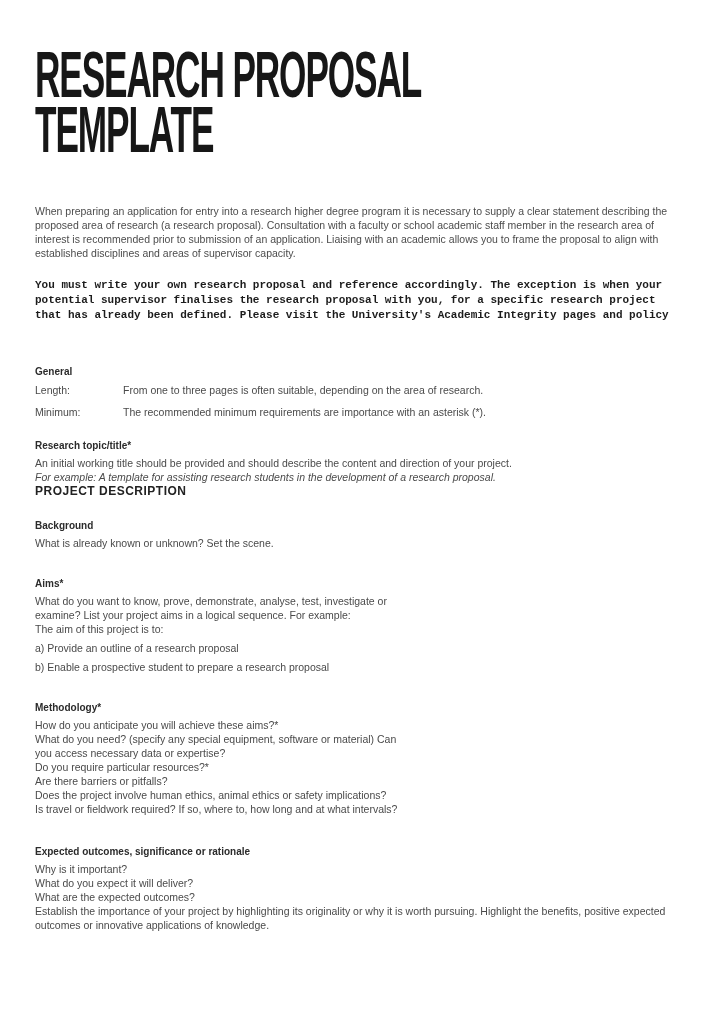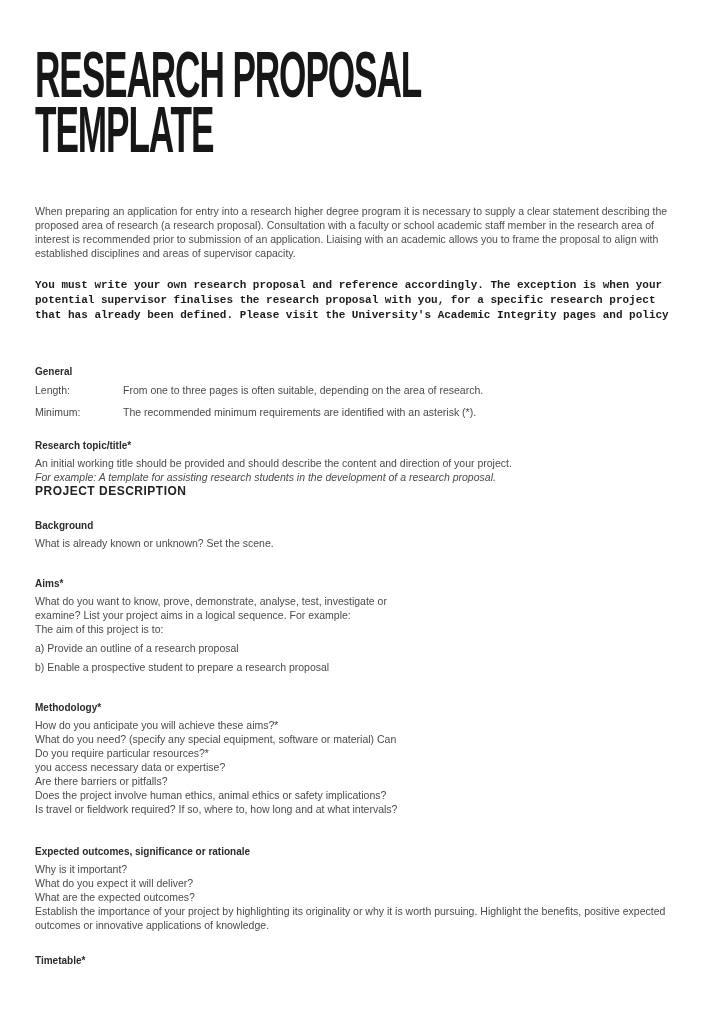--- a/index.html
+++ b/index.html
@@ -91,21 +91,21 @@
   <p class="notice wrap">You must write your own research proposal and reference accordingly. The exception is when your potential supervisor finalises the research proposal with you, for a specific research project that has already been defined.  Please visit the University's Academic Integrity pages and policy</p>
 
   <div class="section-general">
     <div class="sec-heading">General</div>
     <div class="general-row">
       <span>Length:</span>
       <span class="wrap">From one to three pages is often suitable, depending on the area of research.</span>
     </div>
     <div class="general-row gap-top">
       <span>Minimum:</span>
-      <span class="wrap">The recommended minimum requirements are identified with an asterisk (*).</span>
+      <span class="wrap">The recommended minimum requirements are importance with an asterisk (*).</span>
     </div>
   </div>
 
   <div class="section-research-topic">
     <div class="sec-heading">Research topic/title*</div>
     <div class="line">An initial working title should be provided and should describe the content and direction of your project.</div>
     <div class="line example-line">For example: A template for assisting research students in the development of a research proposal.</div>
   </div>
 
   <div class="caps-heading">PROJECT DESCRIPTION</div>
@@ -121,33 +121,29 @@
     <div class="line">examine? List your project aims in a logical sequence. For example:</div>
     <div class="line">The aim of this project is to:</div>
     <div class="line aims-list-item">a) Provide an outline of a research proposal</div>
     <div class="line aims-list-item">b) Enable a prospective student to prepare a research proposal</div>
   </div>
 
   <div class="section-methodology">
     <div class="sec-heading">Methodology*</div>
     <div class="line">How do you anticipate you will achieve these aims?*</div>
     <div class="line">What do you need? (specify any special equipment, software or material) Can</div>
+    <div class="line">you access necessary data or expertise?</div>
     <div class="line">Do you require particular resources?*</div>
-    <div class="line">you access necessary data or expertise?</div>
     <div class="line">Are there barriers or pitfalls?</div>
     <div class="line">Does the project involve human ethics, animal ethics or safety implications?</div>
     <div class="line">Is travel or fieldwork required? If so, where to, how long and at what intervals?</div>
   </div>
 
   <div class="section-outcomes">
     <div class="sec-heading">Expected outcomes, significance or rationale</div>
     <div class="line">Why is it important?</div>
     <div class="line">What do you expect it will deliver?</div>
     <div class="line">What are the expected outcomes?</div>
     <div class="wrap">Establish the importance of your project by highlighting its originality or why it is worth pursuing. Highlight the benefits, positive expected outcomes or innovative applications of knowledge.</div>
   </div>
 
-  <div class="section-timetable">
-    <div class="sec-heading">Timetable*</div>
-
-  </div>
 
 </div>
 
 </body></html>

